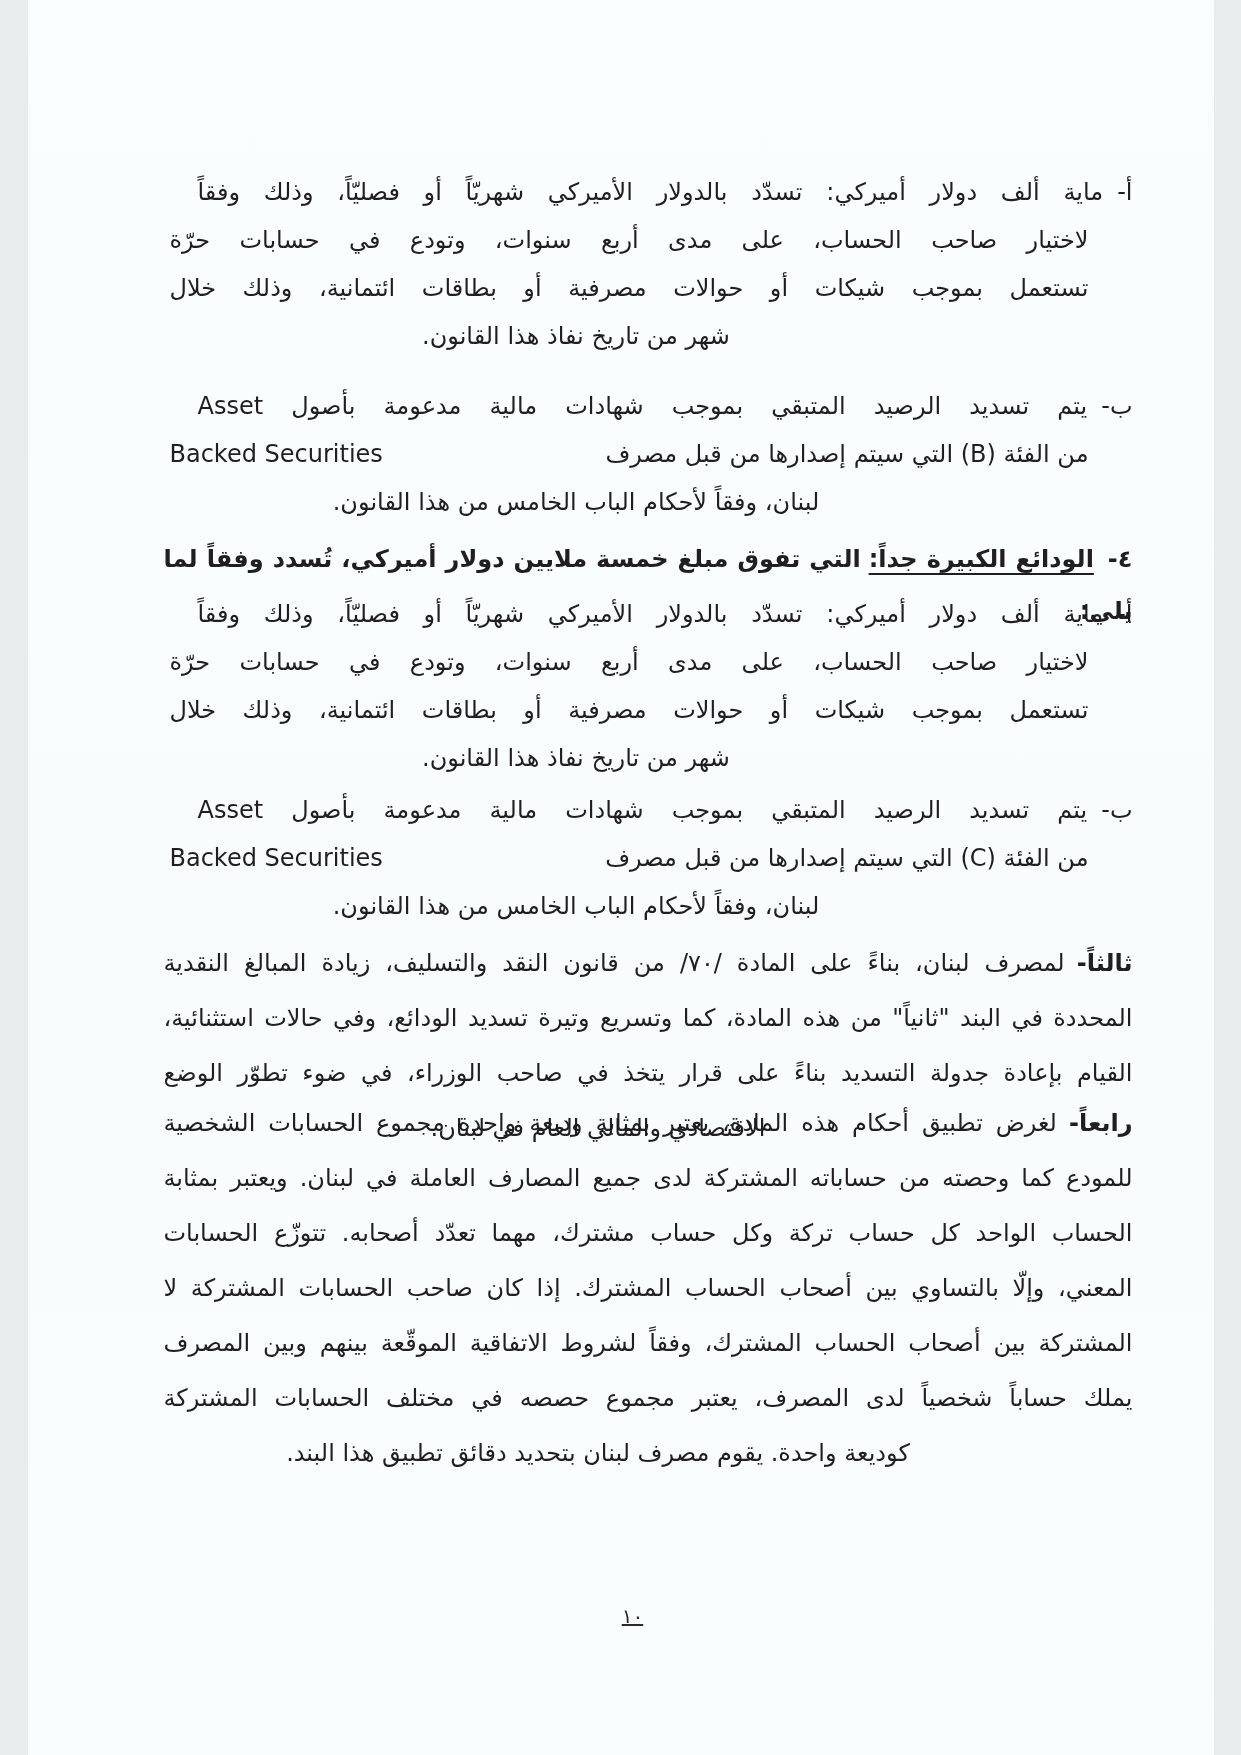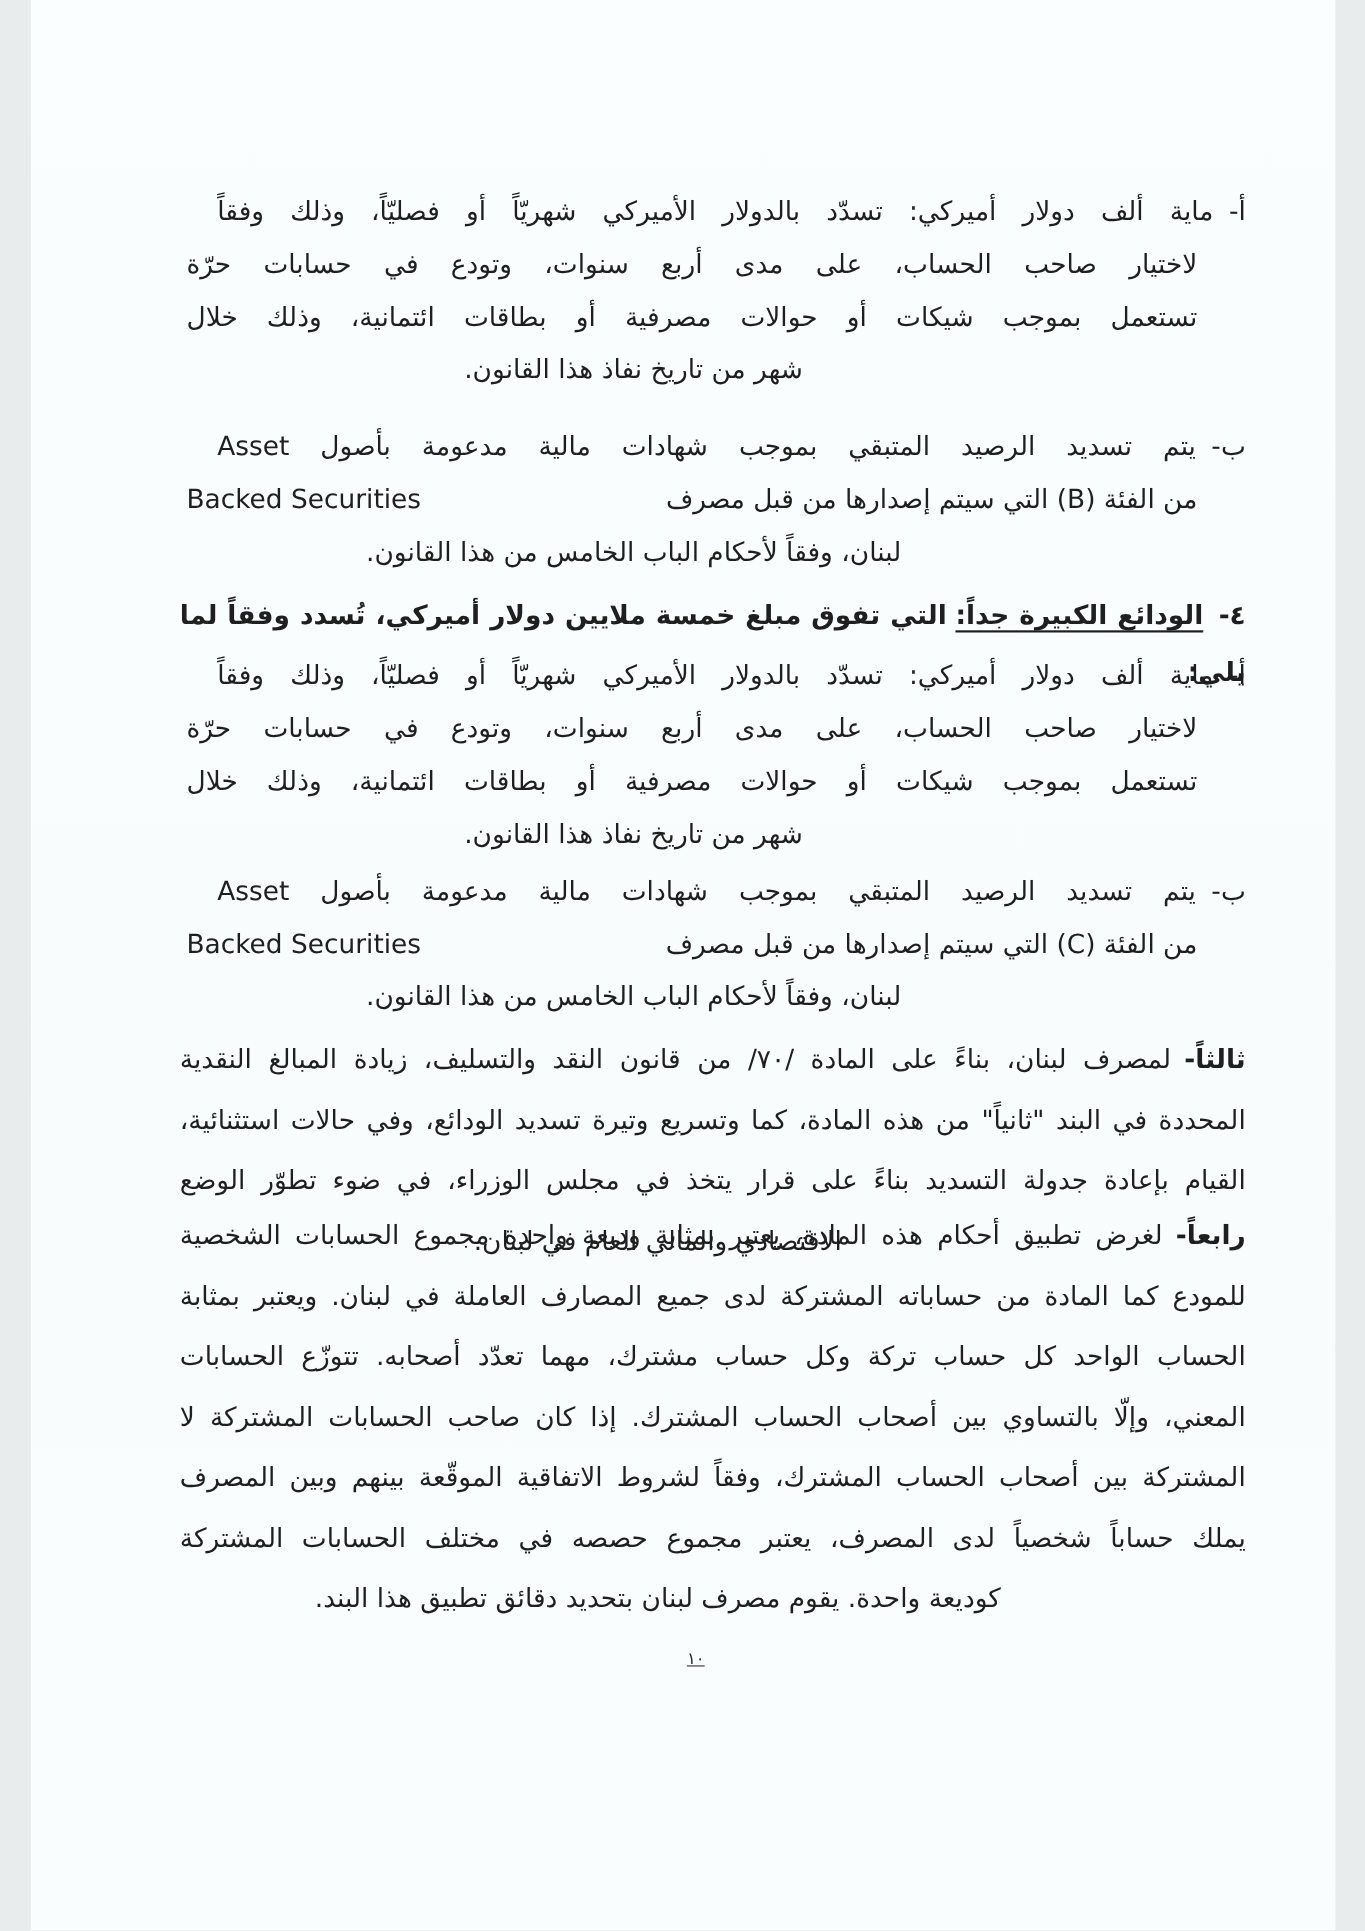--- a/index.html
+++ b/index.html
@@ -27,22 +27,22 @@
   .li .cent { text-align:right; text-align-last:center; padding-right:150px; }
   .marker { margin-left:14px; }
   .heading .line { line-height:52px; font-weight:bold; }
   .heading .underline { text-decoration:underline; text-underline-offset:6px; }
   .heading .rest-gap { margin-right:8px; }
   .clause .line { line-height:55px; }
   .clause .cent { text-align:center; text-align-last:center; padding-right:100px; }
   .lead { font-weight:bold; margin-left:12px; }
   .flexline { display:flex; justify-content:space-between; direction:ltr; }
   #page-number {
-    position:absolute; top:1499px; left:565px; width:80px;
-    text-align:center; font-size:15px; color:#2a2a2a;text-decoration:underline;
+    position:absolute; top:1604px; left:565px; width:80px;
+    text-align:center; font-size:20px; color:#2a2a2a;text-decoration:underline;
   }
   #edge-line {
     position:absolute; top:0; left:1231px; width:2px; height:1755px;
     opacity:.7;
   }
   .tick { position:absolute; left:1226px; width:14px; height:3px; opacity:.8; }
 </style>
 </head>
 <body>
 
@@ -85,29 +85,29 @@
       <span>Backed Securities</span>
       <span dir="rtl">من الفئة (C) التي سيتم إصدارها من قبل مصرف</span>
     </div>
     <div class="line cent">لبنان، وفقاً لأحكام الباب الخامس من هذا القانون.</div>
   </section>
 
   <section class="col clause" style="top:936px">
     <div class="line jline"><span class="lead">ثالثاً-</span><span>لمصرف لبنان، بناءً على المادة /٧٠/ من قانون النقد والتسليف، زيادة المبالغ النقدية</span></div>
     <div>
         <div class="line jline">المحددة في البند "ثانياً" من هذه المادة، كما وتسريع وتيرة تسديد الودائع، وفي حالات استثنائية،</div>
-        <div class="line jline">القيام بإعادة جدولة التسديد بناءً على قرار يتخذ في مجلس الوزراء، في ضوء تطوّر الوضع</div>
+        <div class="line jline">القيام بإعادة جدولة التسديد بناءً على قرار يتخذ في صاحب الوزراء، في ضوء تطوّر الوضع</div>
       </div>
     <div class="line cent">الاقتصادي والمالي العام في لبنان.</div>
   </section>
 
   <section class="col clause" style="top:1096px">
     <div class="line jline"><span class="lead">رابعاً-</span><span>لغرض تطبيق أحكام هذه المادة، يعتبر بمثابة وديعة واحدة مجموع الحسابات الشخصية</span></div>
     <div>
-        <div class="line jline">للمودع كما المادة من حساباته المشتركة لدى جميع المصارف العاملة في لبنان. ويعتبر بمثابة</div>
+        <div class="line jline">للمودع كما وحصته من حساباته المشتركة لدى جميع المصارف العاملة في لبنان. ويعتبر بمثابة</div>
         <div class="line jline">الحساب الواحد كل حساب تركة وكل حساب مشترك، مهما تعدّد أصحابه. تتوزّع الحسابات</div>
         <div class="line jline">المعني، وإلّا بالتساوي بين أصحاب الحساب المشترك. إذا كان صاحب الحسابات المشتركة لا</div>
         <div class="line jline">المشتركة بين أصحاب الحساب المشترك، وفقاً لشروط الاتفاقية الموقّعة بينهم وبين المصرف</div>
         <div class="line jline">يملك حساباً شخصياً لدى المصرف، يعتبر مجموع حصصه في مختلف الحسابات المشتركة</div>
       </div>
     <div class="line cent">كوديعة واحدة. يقوم مصرف لبنان بتحديد دقائق تطبيق هذا البند.</div>
   </section>
 
   <div id="page-number">١٠</div>
 

